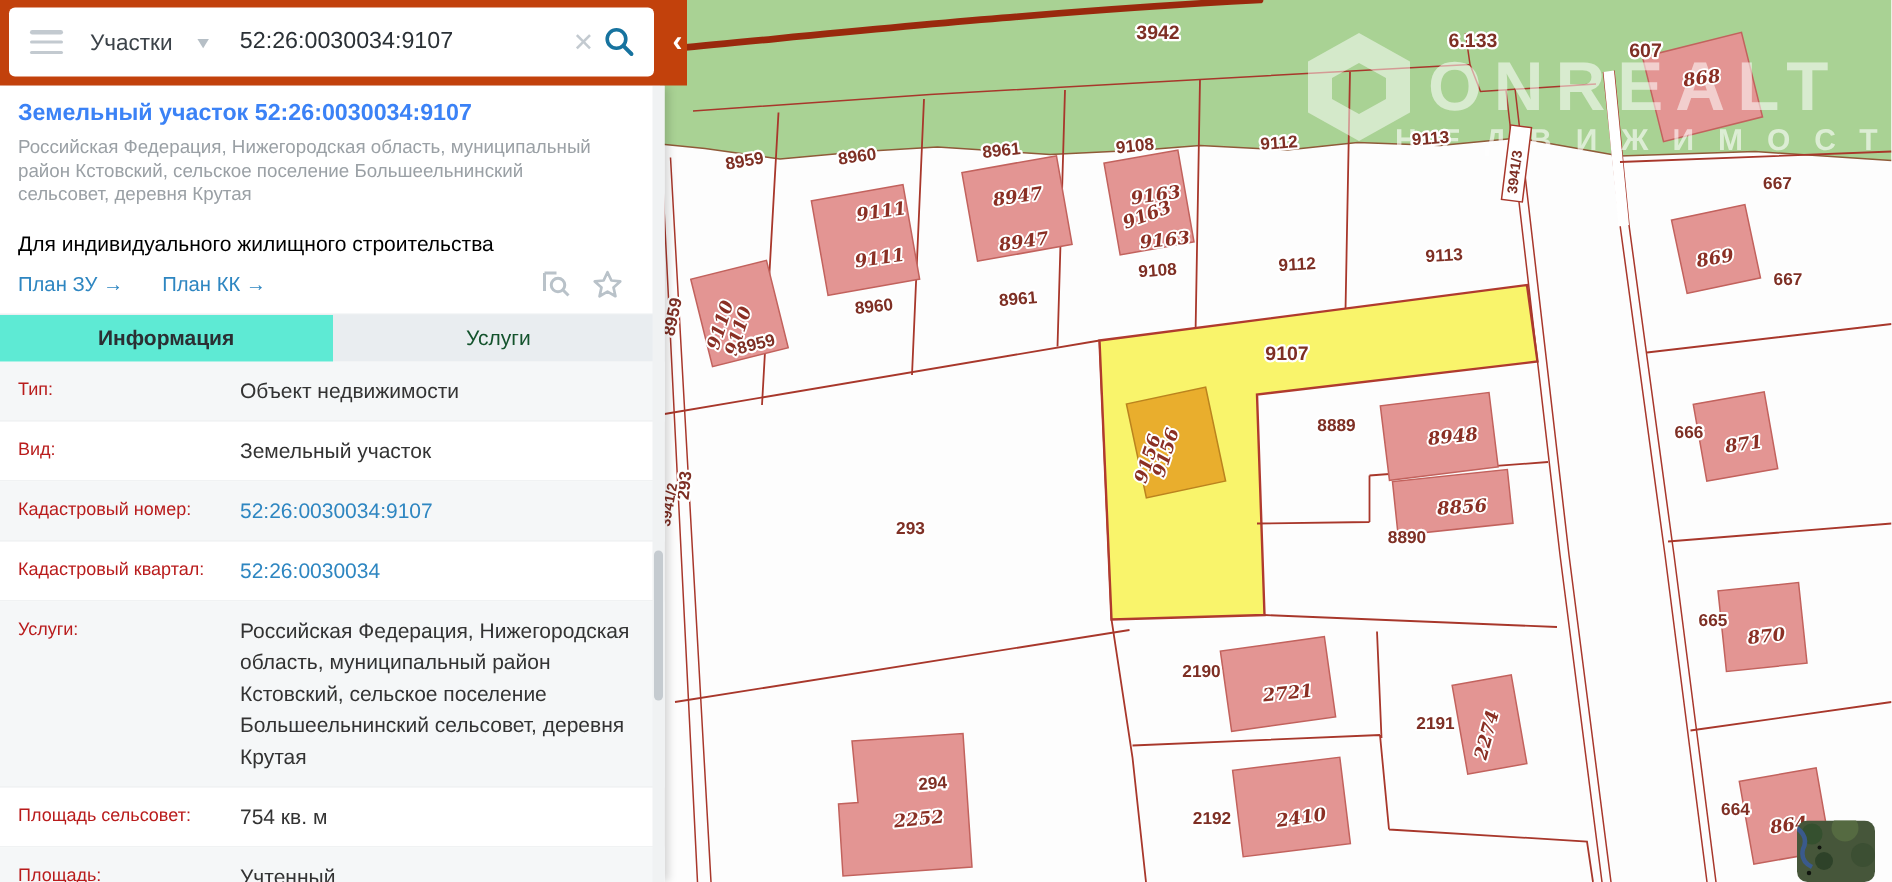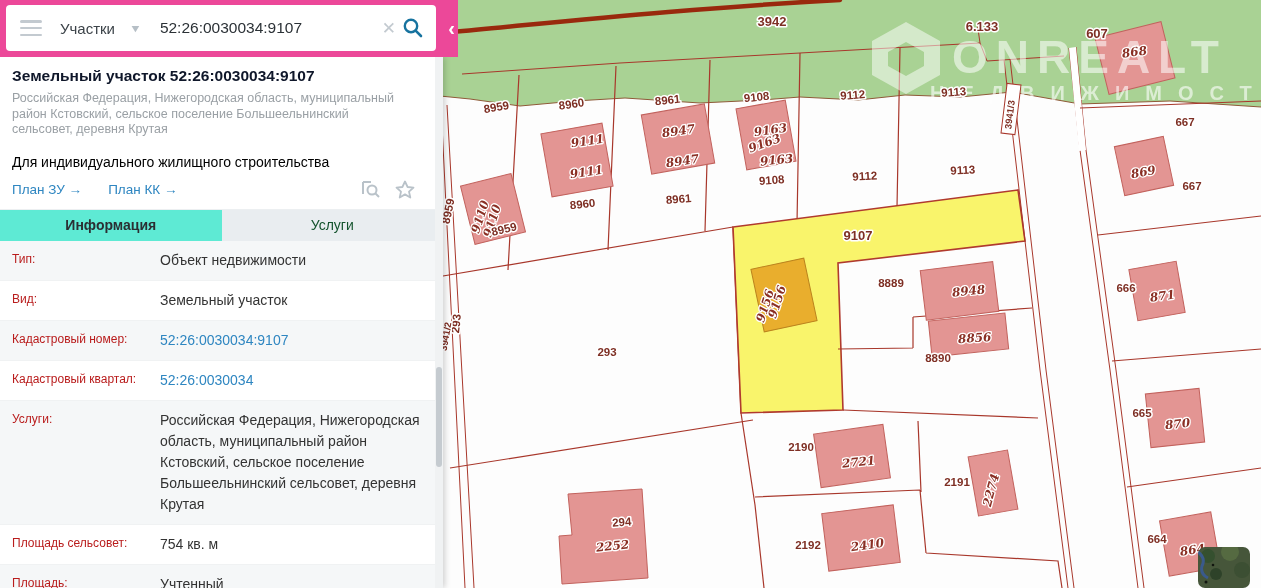--- a/index.html
+++ b/index.html
@@ -23,37 +23,37 @@
        text-anchor:middle;}
   .bl{font:italic bold 12px "DejaVu Serif",serif;fill:#8a2f24;
       paint-order:stroke;stroke:#ffffff;stroke-width:2.6px;stroke-linejoin:round;
       text-anchor:middle;}
   .big{font-size:13px;}
   .sm{font-size:9.5px;}
   .wm1{font:bold 46px "Liberation Sans",sans-serif;fill:rgba(255,255,255,0.55);letter-spacing:8px;}
   .wm2{font:bold 20px "Liberation Sans",sans-serif;fill:rgba(255,255,255,0.6);letter-spacing:16px;}
   .wm-logo{fill:rgba(255,255,255,0.5);}
   
-  .topbar{position:absolute;left:0;top:0;width:458px;height:57px;background:#ec4899;z-index:3;}
+  .topbar{position:absolute;left:0;top:0;width:458px;height:57px;background:#c2410c;z-index:3;}
   .search-card{position:absolute;left:6px;top:5px;width:430px;height:46px;background:#fff;
     border-radius:4px;display:flex;align-items:center;}
   .burger{width:22px;height:16px;margin-left:14px;display:flex;flex-direction:column;justify-content:space-between;cursor:pointer;}
   .burger span{display:block;height:2.5px;background:#c3cad0;border-radius:2px;}
   .cat{margin-left:18px;font-size:15px;color:#3c4349;cursor:pointer;}
   .chev{margin-left:14px;color:#b6bfc6;font-size:13px;transform:scaleY(.8);cursor:pointer;}
   .query{margin-left:16px;font-size:15.5px;color:#2b3136;border:none;outline:none;width:190px;
     font-family:"Liberation Sans",sans-serif;background:transparent;}
   .clear-x{margin-left:auto;color:#c3cad0;font-size:17px;cursor:pointer;padding:0 6px;}
   .mag{margin-right:12px;cursor:pointer;}
   .collapse{position:absolute;right:3px;top:18px;color:#fff;font-size:20px;font-weight:bold;cursor:pointer;line-height:1;}
   
   .panel{position:absolute;left:0;top:57px;width:443px;height:531px;background:#fff;z-index:2;
     box-shadow:2px 0 6px rgba(0,0,0,.18);}
   .p-head{padding:10px 14px 0 12px;}
-  .p-title{font-size:15.5px;font-weight:bold;color:#0f172a;}
+  .p-title{font-size:15.5px;font-weight:bold;color:#3b82f6;}
   .p-sub{margin-top:6px;font-size:12.5px;line-height:1.25;color:#9aa0a5;width:400px;}
   .p-purpose{margin-top:16px;font-size:14px;color:#000000;}
   .p-links{margin-top:10px;display:flex;align-items:center;font-size:13.5px;}
   .p-link{color:#2e86c1;margin-right:26px;cursor:pointer;text-decoration:none;}
   .p-icons{margin-left:auto;display:flex;align-items:center;gap:14px;margin-right:14px;}
   .tabs{display:flex;margin-top:10px;height:31px;border-top:1px solid #eceff1;}
   .tab{flex:1;display:flex;align-items:center;justify-content:center;font-size:14px;cursor:pointer;}
   .tab.active{background:#5eead4;color:#2b2f33;font-weight:bold;}
   .tab.inactive{background:#e9edf0;color:#14532d;}
   .rows{font-size:14px;}

